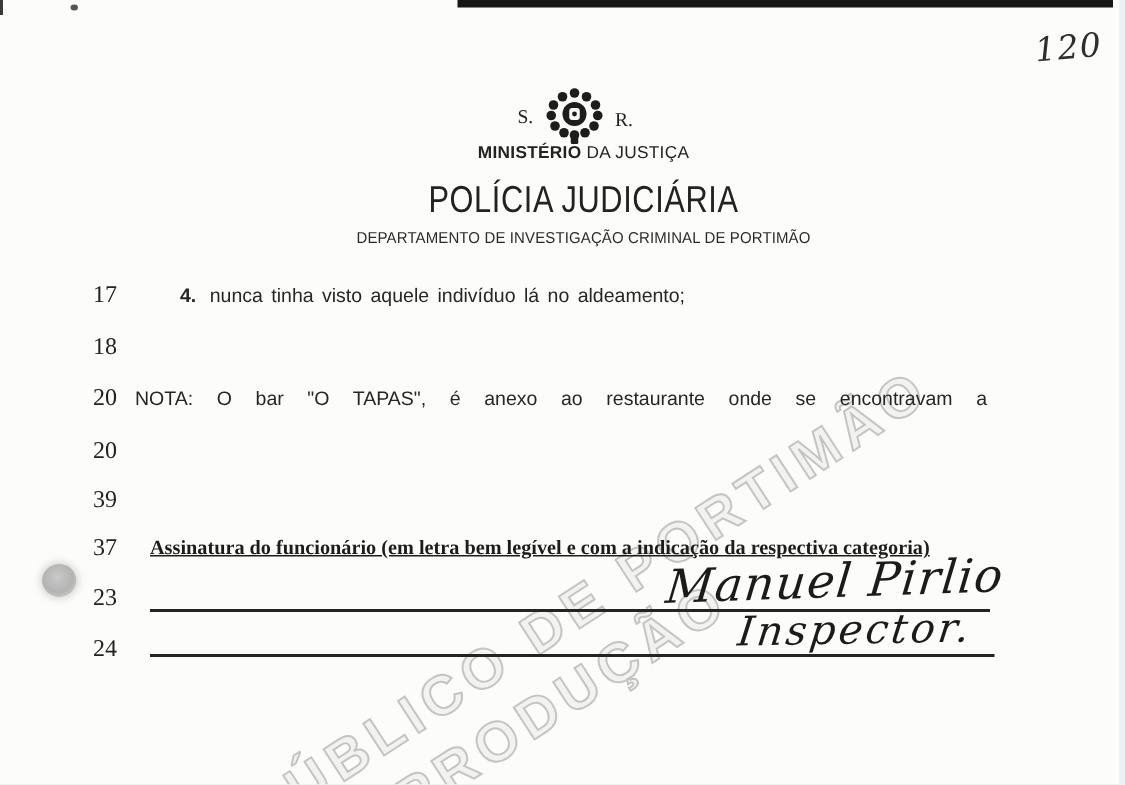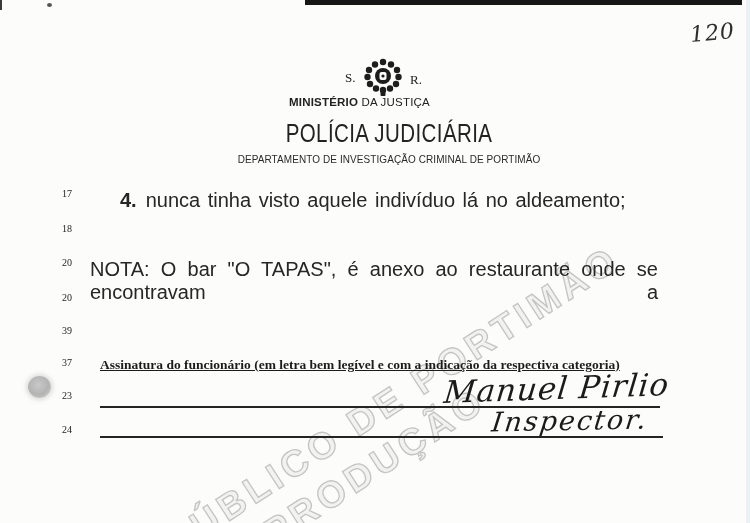--- a/index.html
+++ b/index.html
@@ -28,34 +28,34 @@
     left:690px; top:20px; font-family:"DejaVu Serif", serif; font-style:italic;
     font-size:22px; letter-spacing:1px; color:#2e2e2e; transform:rotate(-5deg);
     z-index:3;
   }
 
   
   .sr { font-family:"Liberation Serif", serif; font-size:13px; color:#222; z-index:2; }
   .sr-left { left:345px; top:70px; }
   .sr-right { left:410px; top:72px; }
   .crest { left:360px; top:56px; z-index:2; }
-  .ministry { left:289px; top:96px; width:200px; font-size:11.5px;
+  .ministry { left:289px; top:96px; width:200px; text-align:center; font-size:11.5px;
     color:#222; letter-spacing:0.2px; z-index:2; }
   .ministry b { font-weight:bold; }
   .doc-title { left:214px; top:119px; width:350px; text-align:center; font-size:25px;
     color:#222; letter-spacing:0.5px; transform:scaleX(0.82); z-index:2; }
   .dept { left:214px; top:153px; width:350px; text-align:center; font-size:10.5px;
     color:#2a2a2a; letter-spacing:0.1px; transform:scaleX(0.95); z-index:2; }
 
   
-  .mnum { left:56px; width:22px; text-align:center; font-family:"Liberation Serif", serif;
-    font-size:10px; color:#222; z-index:2; }
+  .mnum { left:56px; width:22px; text-align:right; font-family:"Liberation Serif", serif;
+    font-size:16px; color:#222; z-index:2; }
 
   
-  .bline { font-size:20px; color:#262626; z-index:2; white-space:nowrap; }
+  .bline { font-size:13px; color:#262626; z-index:2; white-space:nowrap; }
   .l17 { left:120px; top:189px; word-spacing:2px; }
   .l17 .num { font-weight:bold; margin-right:9px; }
   .l19 { left:90px; top:258px; width:568px; white-space:normal;
     text-align:justify; text-align-last:justify; word-spacing:1px; }
   .l20 { left:90px; top:293px; word-spacing:8px; }
   .l22 { left:100px; top:357px; font-family:"Liberation Serif", serif; font-weight:bold;
     font-size:13.5px; color:#1c1c1c; z-index:2; white-space:nowrap;text-decoration:underline; }
 
   
   .rule { height:2px; background:#242424; z-index:2; }

